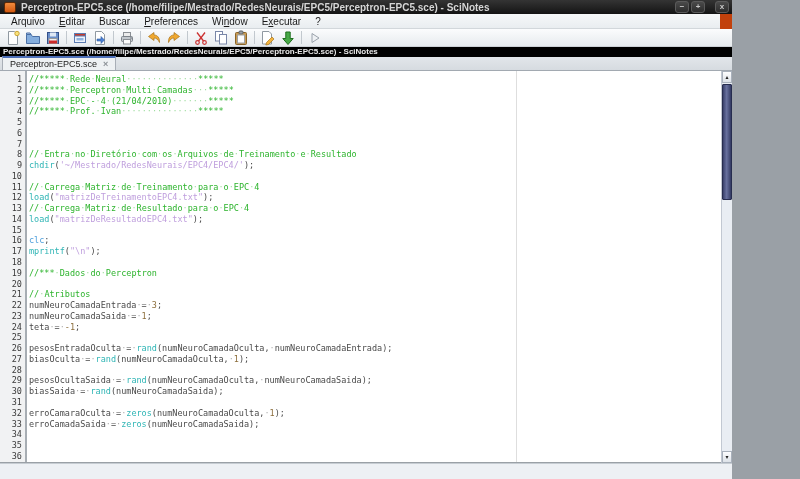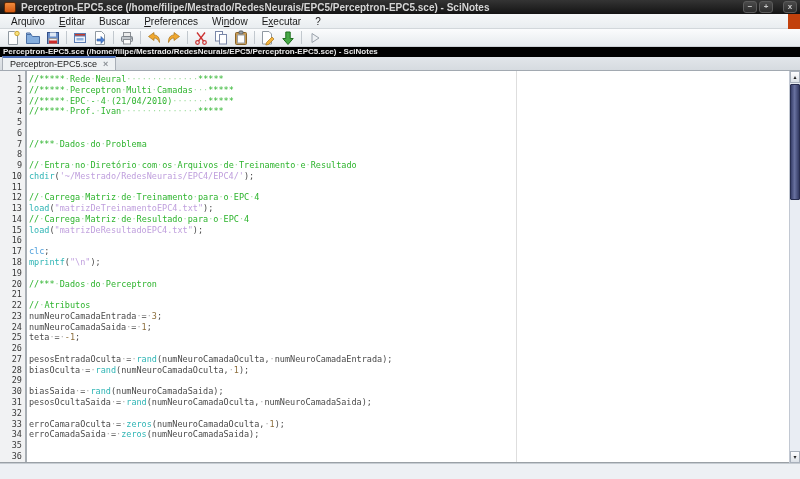--- a/index.html
+++ b/index.html
@@ -1,16 +1,16 @@
 <!DOCTYPE html>
 <html><head>
 <meta charset="utf-8">
 <style>
   html,body{margin:0;padding:0;background:#9aa0a6;}
-  .screen{position:relative;width:800px;height:479px;background:#c2410c;overflow:hidden;
+  .screen{position:relative;width:732px;height:479px;background:#c2410c;overflow:hidden;
           font-family:"Liberation Sans",sans-serif;}
 
   
   .titlebar{position:absolute;top:0;left:0;right:0;height:14px;
             background:linear-gradient(#343434,#141414);display:flex;align-items:center;}
   .app-icon{width:10px;height:9px;margin:0 5px 0 4px;background:linear-gradient(#f08a3c,#d35a12);
             border:1px solid #5e2a06;border-radius:2px;}
   .title-text{color:#d6d6d6;font-size:10px;font-weight:bold;white-space:nowrap;}
   .win-btns{margin-left:auto;display:flex;align-items:center;margin-right:3px;}
   .win-btn{width:12px;height:10px;margin-left:2px;background:linear-gradient(#4a4a4a,#2d2d2d);
@@ -254,21 +254,20 @@
         <span class="ln">37</span>
       </div>
     <div class="codearea">
       <div class="vline"></div>
     <div class="code-line"><span class="tok-comment">//*****<span class="ws">·</span>Rede<span class="ws">·</span>Neural<span class="ws">·</span><span class="ws">·</span><span class="ws">·</span><span class="ws">·</span><span class="ws">·</span><span class="ws">·</span><span class="ws">·</span><span class="ws">·</span><span class="ws">·</span><span class="ws">·</span><span class="ws">·</span><span class="ws">·</span><span class="ws">·</span><span class="ws">·</span>*****</span></div>
         <div class="code-line"><span class="tok-comment">//*****<span class="ws">·</span>Perceptron<span class="ws">·</span>Multi<span class="ws">·</span>Camadas<span class="ws">·</span><span class="ws">·</span><span class="ws">·</span>*****</span></div>
         <div class="code-line"><span class="tok-comment">//*****<span class="ws">·</span>EPC<span class="ws">·</span>-<span class="ws">·</span>4<span class="ws">·</span>(21/04/2010)<span class="ws">·</span><span class="ws">·</span><span class="ws">·</span><span class="ws">·</span><span class="ws">·</span><span class="ws">·</span><span class="ws">·</span>*****</span></div>
         <div class="code-line"><span class="tok-comment">//*****<span class="ws">·</span>Prof.<span class="ws">·</span>Ivan<span class="ws">·</span><span class="ws">·</span><span class="ws">·</span><span class="ws">·</span><span class="ws">·</span><span class="ws">·</span><span class="ws">·</span><span class="ws">·</span><span class="ws">·</span><span class="ws">·</span><span class="ws">·</span><span class="ws">·</span><span class="ws">·</span><span class="ws">·</span><span class="ws">·</span>*****</span></div>
         <div class="code-line"></div>
         <div class="code-line"></div>
-        <div class="code-line"><span class="tok-comment">//***<span class="ws">·</span>Dados<span class="ws">·</span>do<span class="ws">·</span>Problema</span></div>
         <div class="code-line"></div>
         <div class="code-line"><span class="tok-comment">//<span class="ws">·</span>Entra<span class="ws">·</span>no<span class="ws">·</span>Diretório<span class="ws">·</span>com<span class="ws">·</span>os<span class="ws">·</span>Arquivos<span class="ws">·</span>de<span class="ws">·</span>Treinamento<span class="ws">·</span>e<span class="ws">·</span>Resultado</span></div>
         <div class="code-line"><span class="tok-func">chdir</span><span class="tok-plain">(</span><span class="tok-string">'~/Mestrado/RedesNeurais/EPC4/EPC4/'</span><span class="tok-plain">);</span></div>
         <div class="code-line"></div>
         <div class="code-line"><span class="tok-comment">//<span class="ws">·</span>Carrega<span class="ws">·</span>Matriz<span class="ws">·</span>de<span class="ws">·</span>Treinamento<span class="ws">·</span>para<span class="ws">·</span>o<span class="ws">·</span>EPC<span class="ws">·</span>4</span></div>
         <div class="code-line"><span class="tok-func">load</span><span class="tok-plain">(</span><span class="tok-string">"matrizDeTreinamentoEPC4.txt"</span><span class="tok-plain">);</span></div>
         <div class="code-line"><span class="tok-comment">//<span class="ws">·</span>Carrega<span class="ws">·</span>Matriz<span class="ws">·</span>de<span class="ws">·</span>Resultado<span class="ws">·</span>para<span class="ws">·</span>o<span class="ws">·</span>EPC<span class="ws">·</span>4</span></div>
         <div class="code-line"><span class="tok-func">load</span><span class="tok-plain">(</span><span class="tok-string">"matrizDeResultadoEPC4.txt"</span><span class="tok-plain">);</span></div>
         <div class="code-line"></div>
         <div class="code-line"><span class="tok-keyword">clc</span><span class="tok-plain">;</span></div>
@@ -277,22 +276,22 @@
         <div class="code-line"><span class="tok-comment">//***<span class="ws">·</span>Dados<span class="ws">·</span>do<span class="ws">·</span>Perceptron</span></div>
         <div class="code-line"></div>
         <div class="code-line"><span class="tok-comment">//<span class="ws">·</span>Atributos</span></div>
         <div class="code-line"><span class="tok-ident">numNeuroCamadaEntrada</span><span class="tok-plain"><span class="ws">·</span>=<span class="ws">·</span></span><span class="tok-number">3</span><span class="tok-plain">;</span></div>
         <div class="code-line"><span class="tok-ident">numNeuroCamadaSaida</span><span class="tok-plain"><span class="ws">·</span>=<span class="ws">·</span></span><span class="tok-number">1</span><span class="tok-plain">;</span></div>
         <div class="code-line"><span class="tok-ident">teta</span><span class="tok-plain"><span class="ws">·</span>=<span class="ws">·</span></span><span class="tok-number">-1</span><span class="tok-plain">;</span></div>
         <div class="code-line"></div>
         <div class="code-line"><span class="tok-ident">pesosEntradaOculta</span><span class="tok-plain"><span class="ws">·</span>=<span class="ws">·</span></span><span class="tok-func">rand</span><span class="tok-plain">(numNeuroCamadaOculta,<span class="ws">·</span>numNeuroCamadaEntrada);</span></div>
         <div class="code-line"><span class="tok-ident">biasOculta</span><span class="tok-plain"><span class="ws">·</span>=<span class="ws">·</span></span><span class="tok-func">rand</span><span class="tok-plain">(numNeuroCamadaOculta,<span class="ws">·</span></span><span class="tok-number">1</span><span class="tok-plain">);</span></div>
         <div class="code-line"></div>
+        <div class="code-line"><span class="tok-ident">pesosOcultaSaida</span><span class="tok-plain"><span class="ws">·</span>=<span class="ws">·</span></span><span class="tok-func">rand</span><span class="tok-plain">(numNeuroCamadaOculta,<span class="ws">·</span>numNeuroCamadaSaida);</span></div>
         <div class="code-line"><span class="tok-ident">biasSaida</span><span class="tok-plain"><span class="ws">·</span>=<span class="ws">·</span></span><span class="tok-func">rand</span><span class="tok-plain">(numNeuroCamadaSaida);</span></div>
-        <div class="code-line"><span class="tok-ident">pesosOcultaSaida</span><span class="tok-plain"><span class="ws">·</span>=<span class="ws">·</span></span><span class="tok-func">rand</span><span class="tok-plain">(numNeuroCamadaOculta,<span class="ws">·</span>numNeuroCamadaSaida);</span></div>
         <div class="code-line"></div>
         <div class="code-line"><span class="tok-ident">erroCamaraOculta</span><span class="tok-plain"><span class="ws">·</span>=<span class="ws">·</span></span><span class="tok-func">zeros</span><span class="tok-plain">(numNeuroCamadaOculta,<span class="ws">·</span></span><span class="tok-number">1</span><span class="tok-plain">);</span></div>
         <div class="code-line"><span class="tok-ident">erroCamadaSaida</span><span class="tok-plain"><span class="ws">·</span>=<span class="ws">·</span></span><span class="tok-func">zeros</span><span class="tok-plain">(numNeuroCamadaSaida);</span></div>
         <div class="code-line"></div>
       </div>
   </div>
 
   <div class="scrollbar">
     <span class="sb-btn sb-up">▴</span>
     <span class="sb-thumb"></span>

